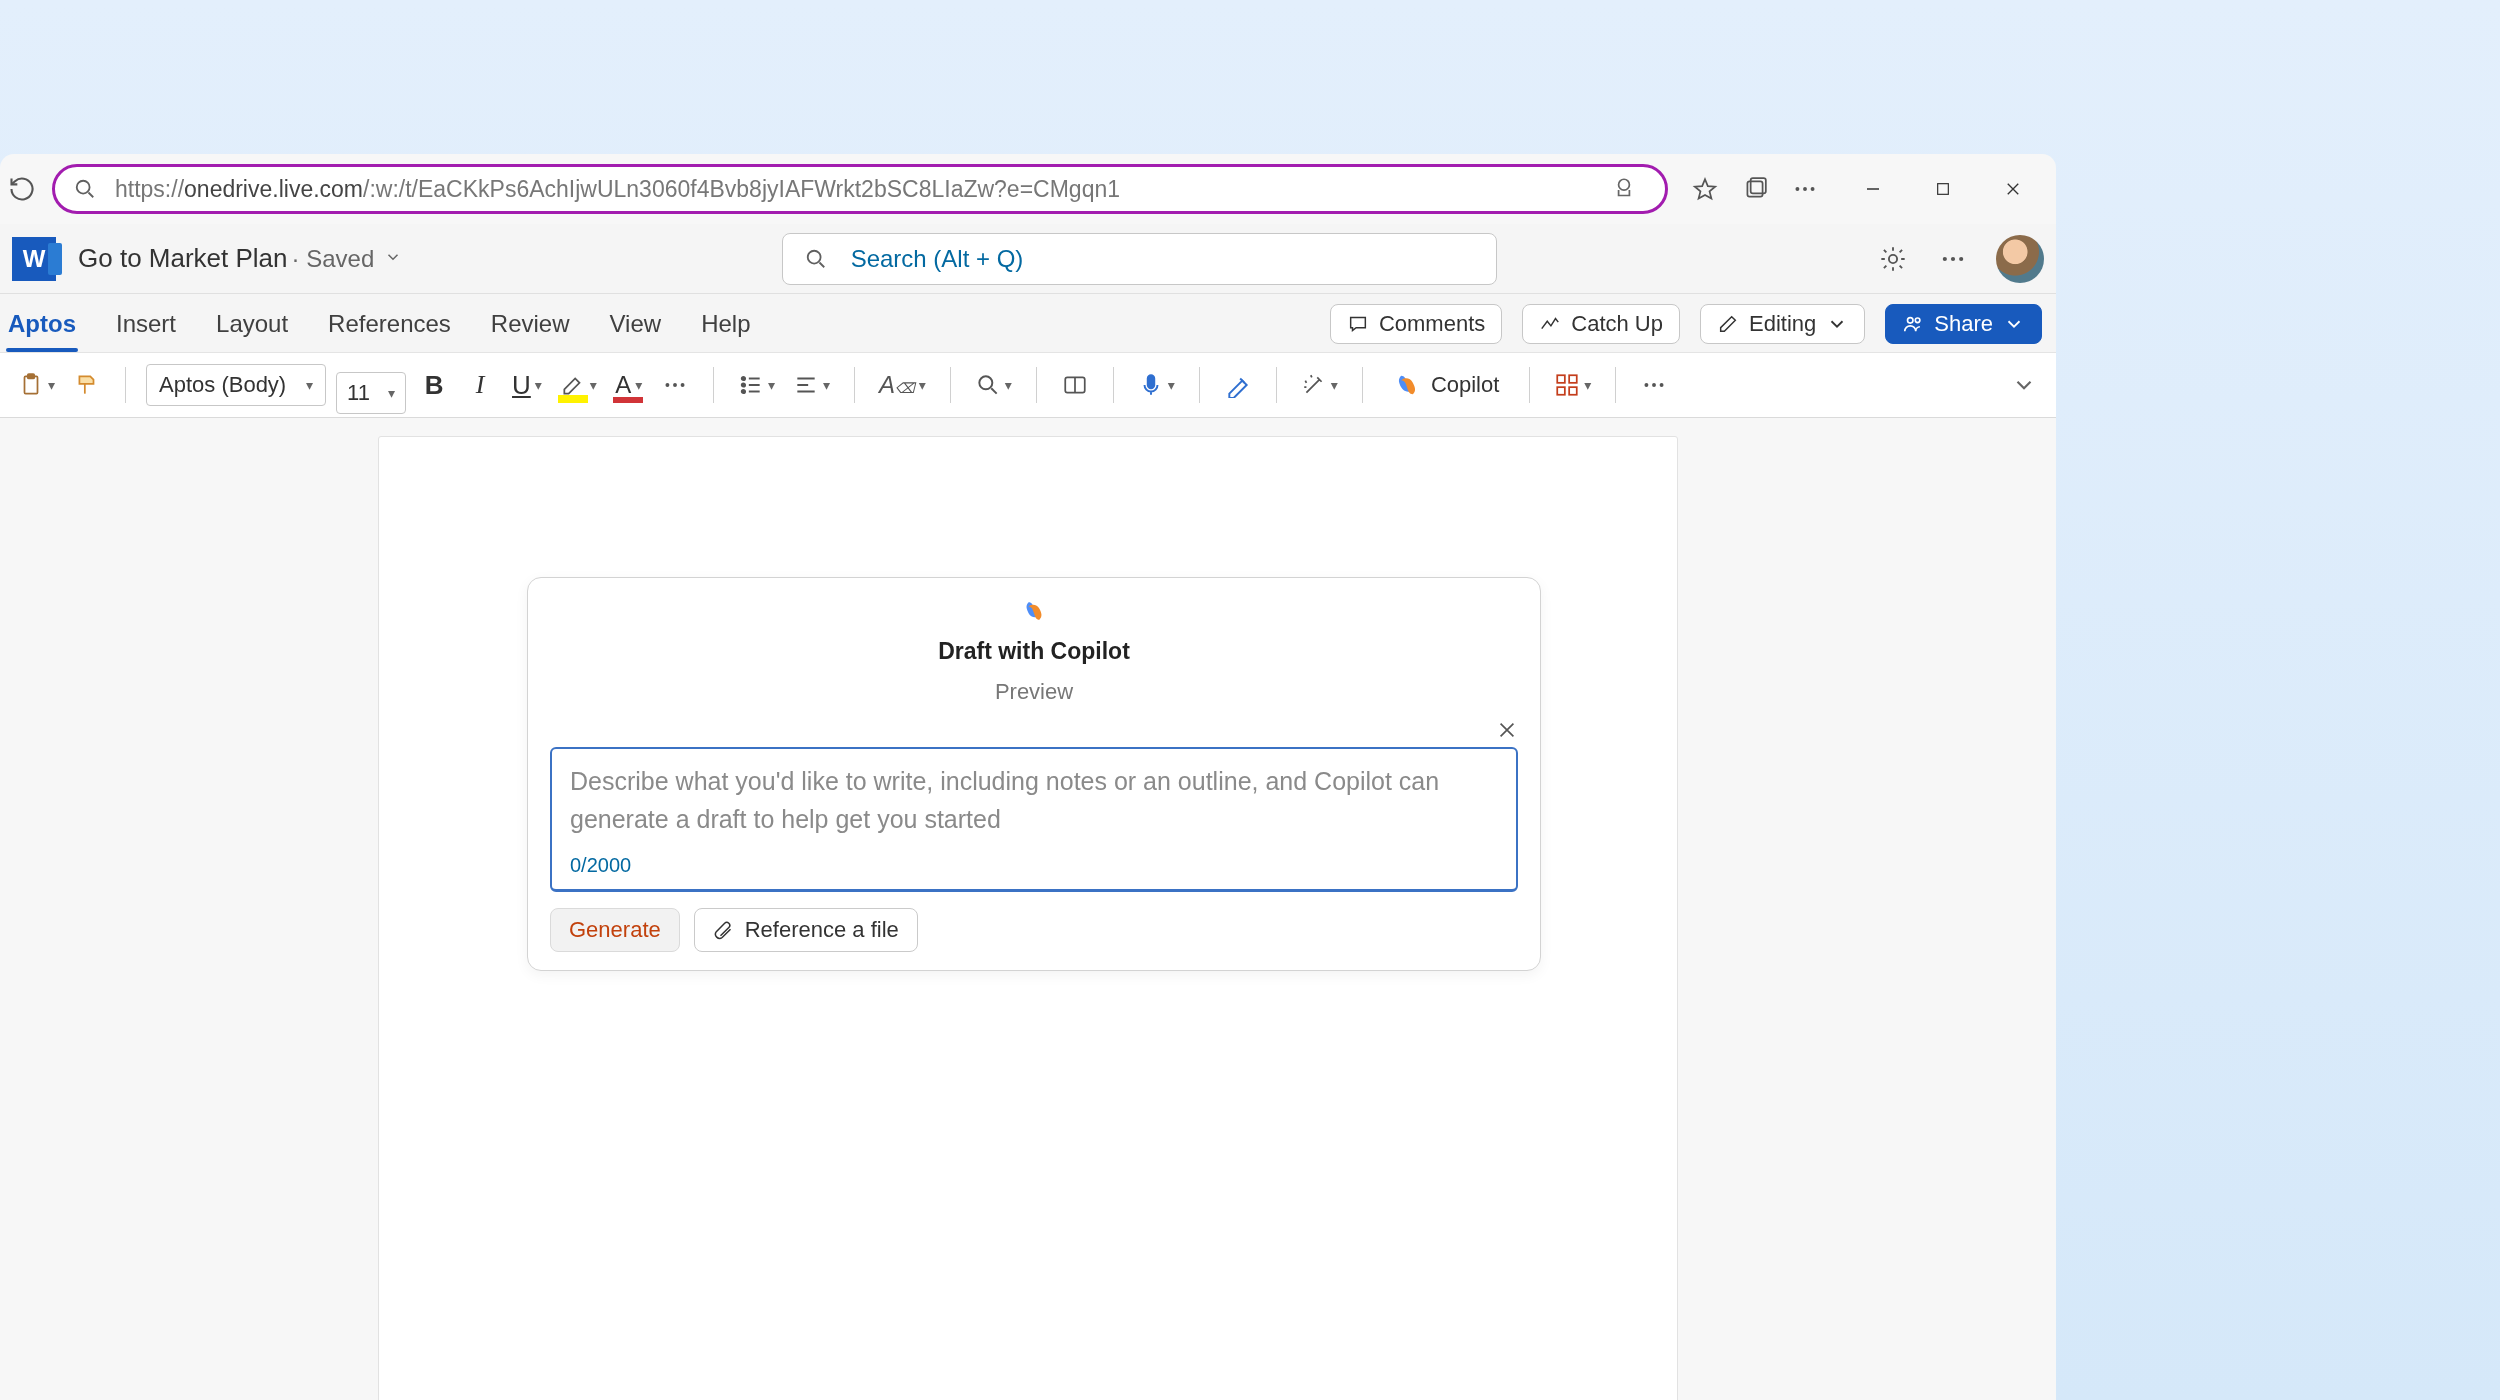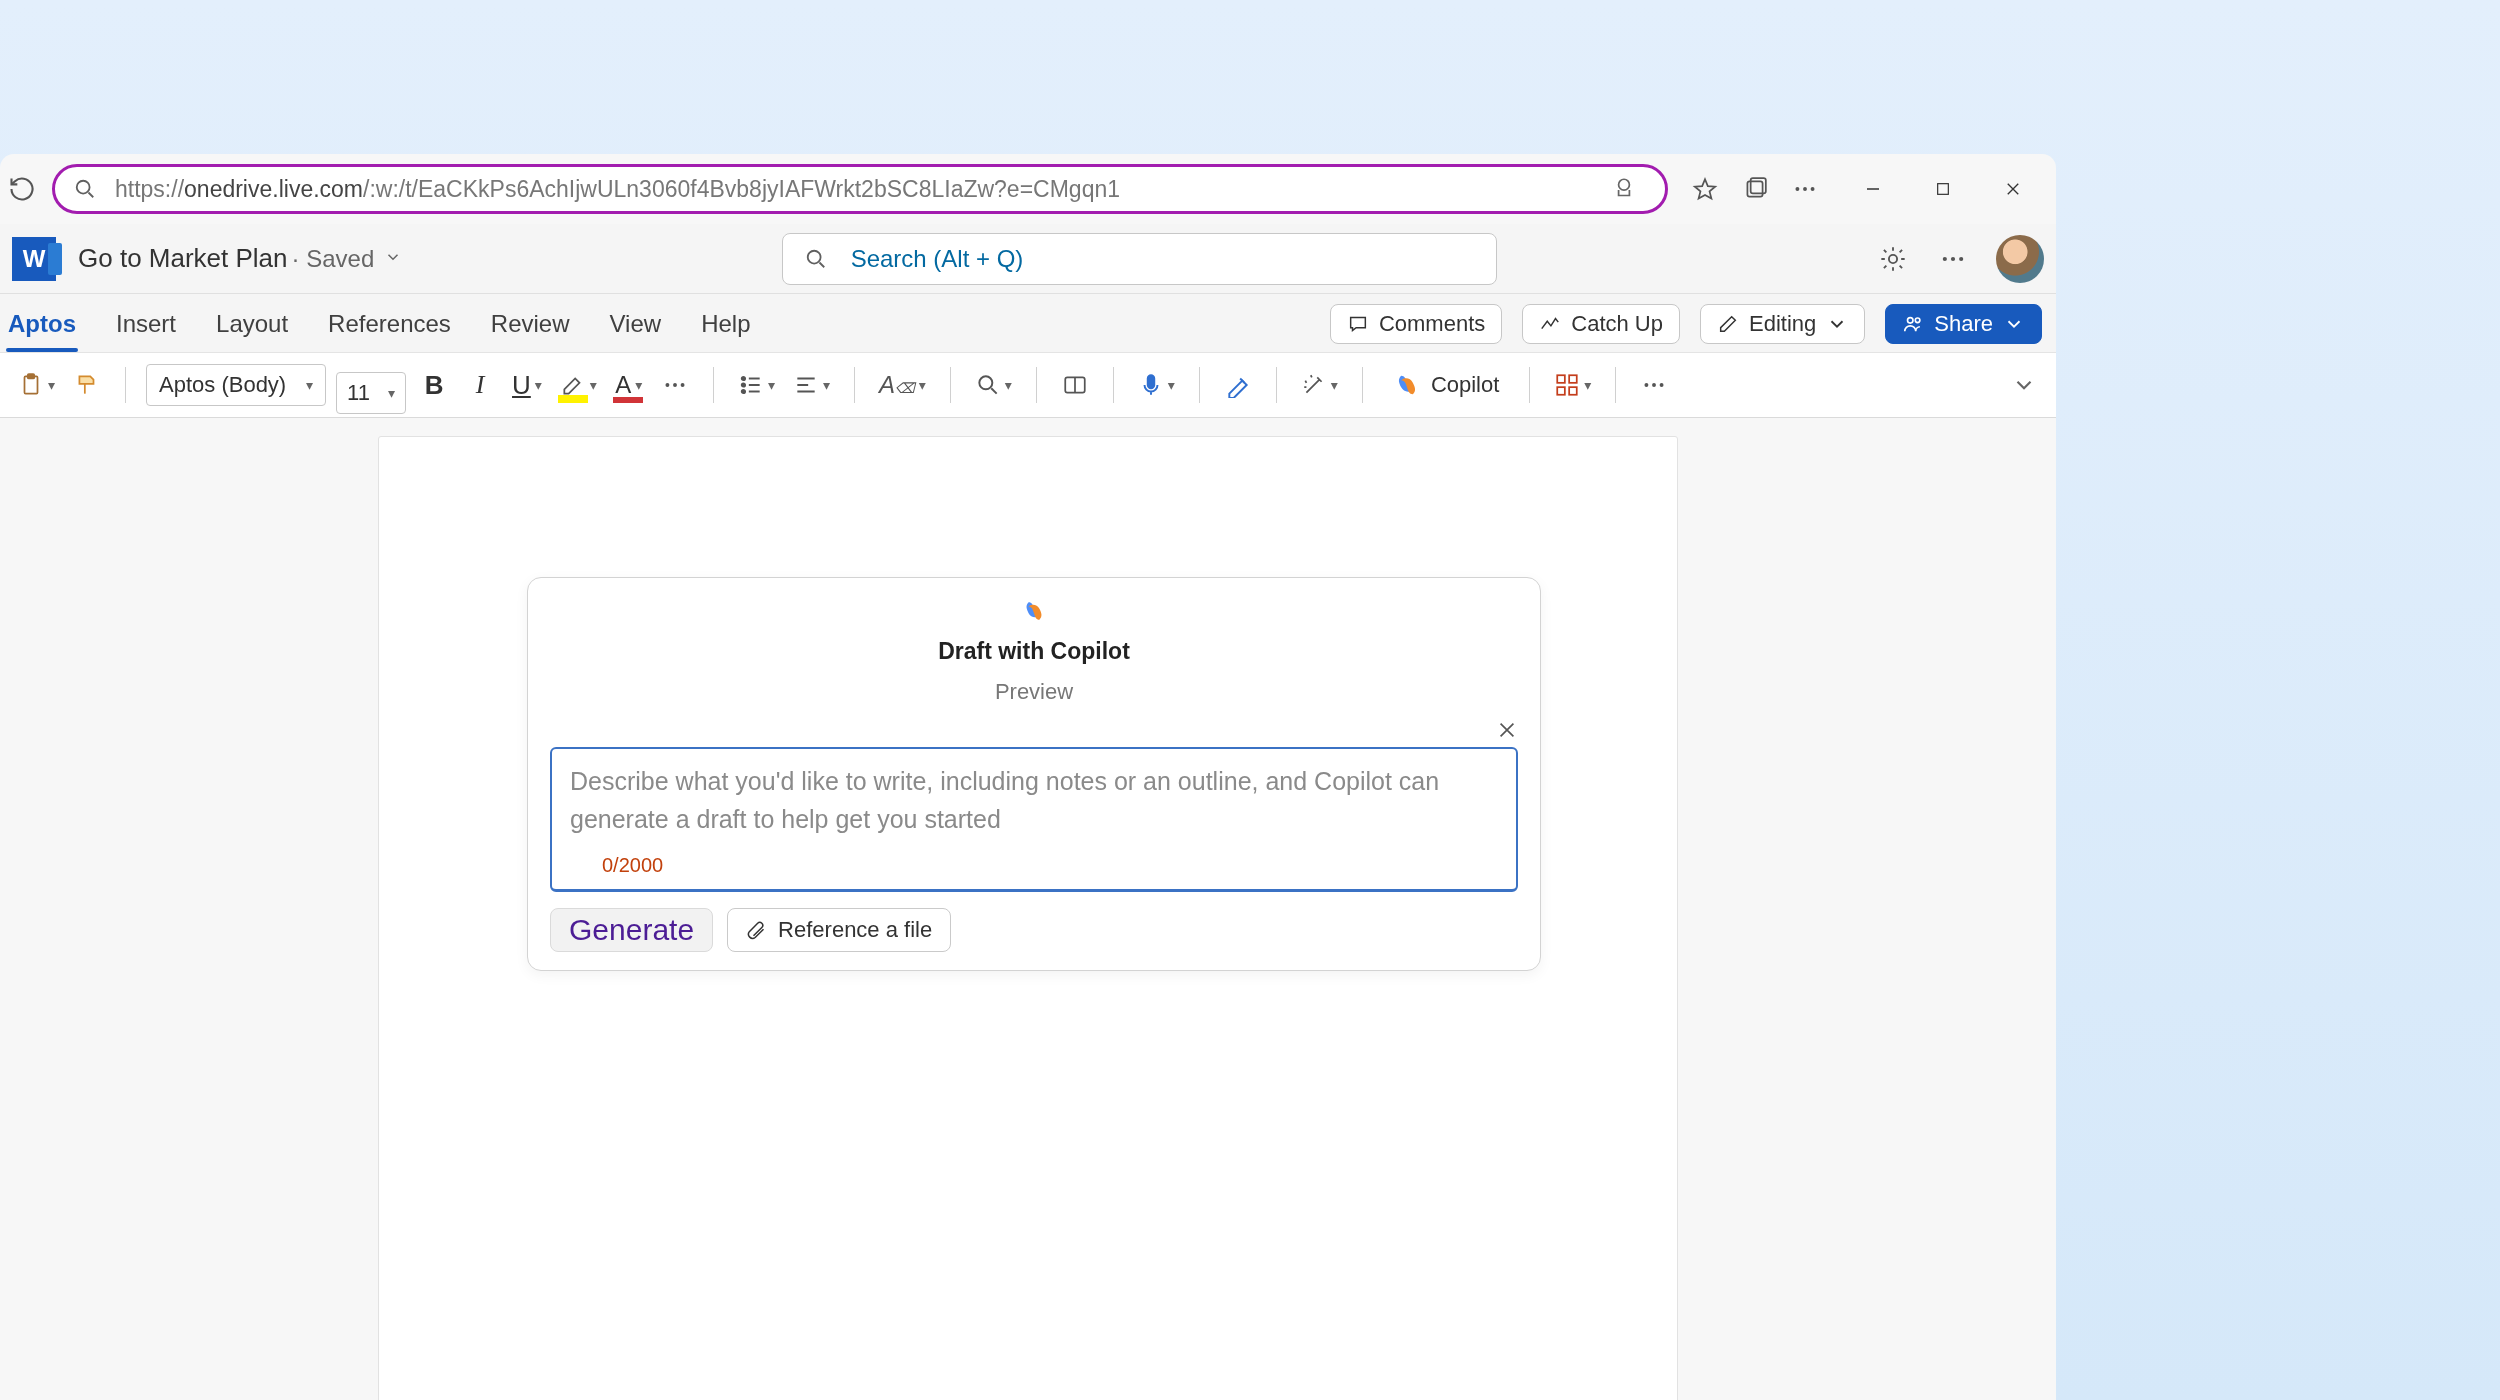--- a/index.html
+++ b/index.html
@@ -61,23 +61,23 @@
     .canvas { background: #F7F7F7; padding-top: 18px; height: 1040px; display: flex; justify-content: center; }
     .page { width: 1300px; background: #fff; border: 1px solid #E2E2E2; border-radius: 3px; position: relative; height: 980px; }
     
     .draft-panel { position: absolute; left: 148px; top: 140px; width: 1014px; background: #fff; border: 1px solid #D3D3D3; border-radius: 14px; padding: 20px 22px 18px; box-shadow: 0 4px 14px rgba(0,0,0,0.05);}
     .draft-head { display: flex; align-items: center; gap: 14px; margin-bottom: 2px; flex-direction: column;}
     .draft-title { font-size: 23px; font-weight: 700; color: #222; }
     .draft-preview { font-size: 22px; color: #777; }
     .draft-close { margin-left: auto; color: #555; }
     .draft-input { border: 2px solid #3B72C4; border-bottom-width: 3px; border-radius: 6px; padding: 14px 18px 12px; }
     .draft-input .ph { font-size: 25px; color: #8A8A8A; line-height: 1.5; }
-    .draft-count { font-size: 20px; color: #c2410c; margin-top: 16px; margin-left: 32px; }
+    .draft-count { font-size: 20px; color: #0369a1; margin-top: 16px; }
     .draft-actions { display: flex; gap: 14px; margin-top: 16px; }
-    .gen-btn { height: 44px; padding: 0 18px; border: 1px solid #DADADA; background: #F2F2F2; border-radius: 8px; color: #4c1d95; font-size: 30px; }
+    .gen-btn { height: 44px; padding: 0 18px; border: 1px solid #DADADA; background: #F2F2F2; border-radius: 8px; color: #c2410c; font-size: 22px; }
     .ref-btn { height: 44px; padding: 0 18px; border: 1px solid #CACACA; background: #fff; border-radius: 8px; color: #333; font-size: 22px; display: flex; align-items: center; gap: 12px; }
     .ic { display: inline-flex; }
   </style>
 </head>
 <body>
 
 <div class="top-space"></div>
 
 <div class="browser-window">
 

